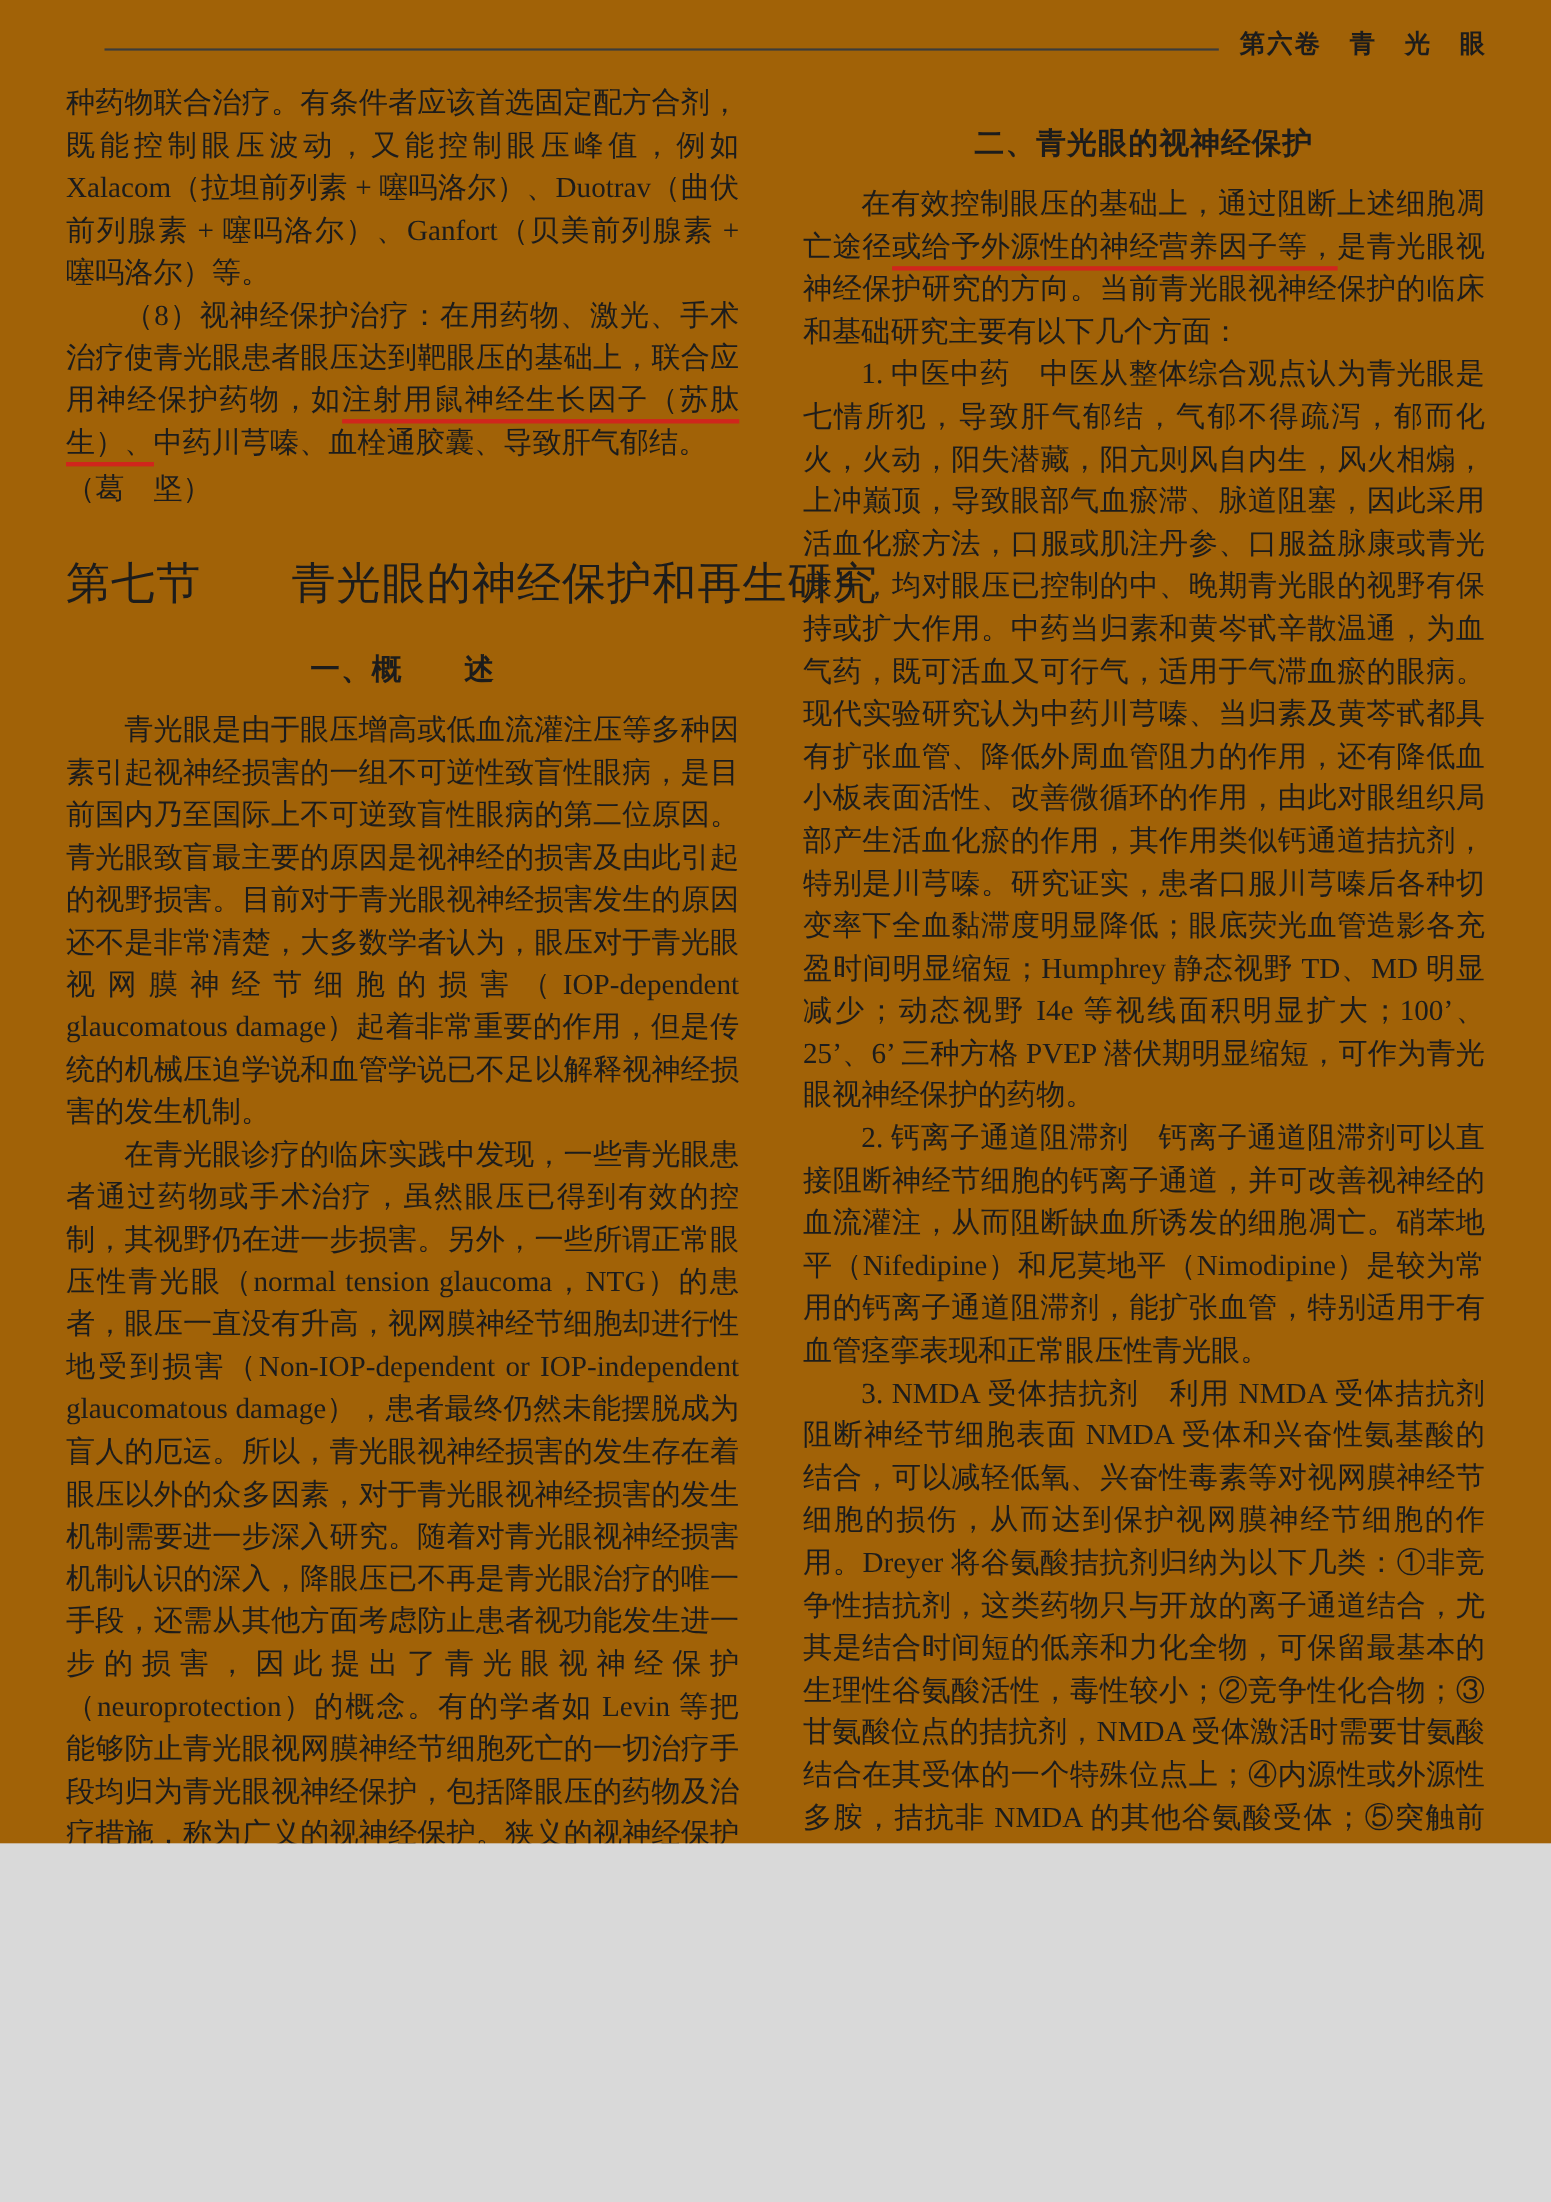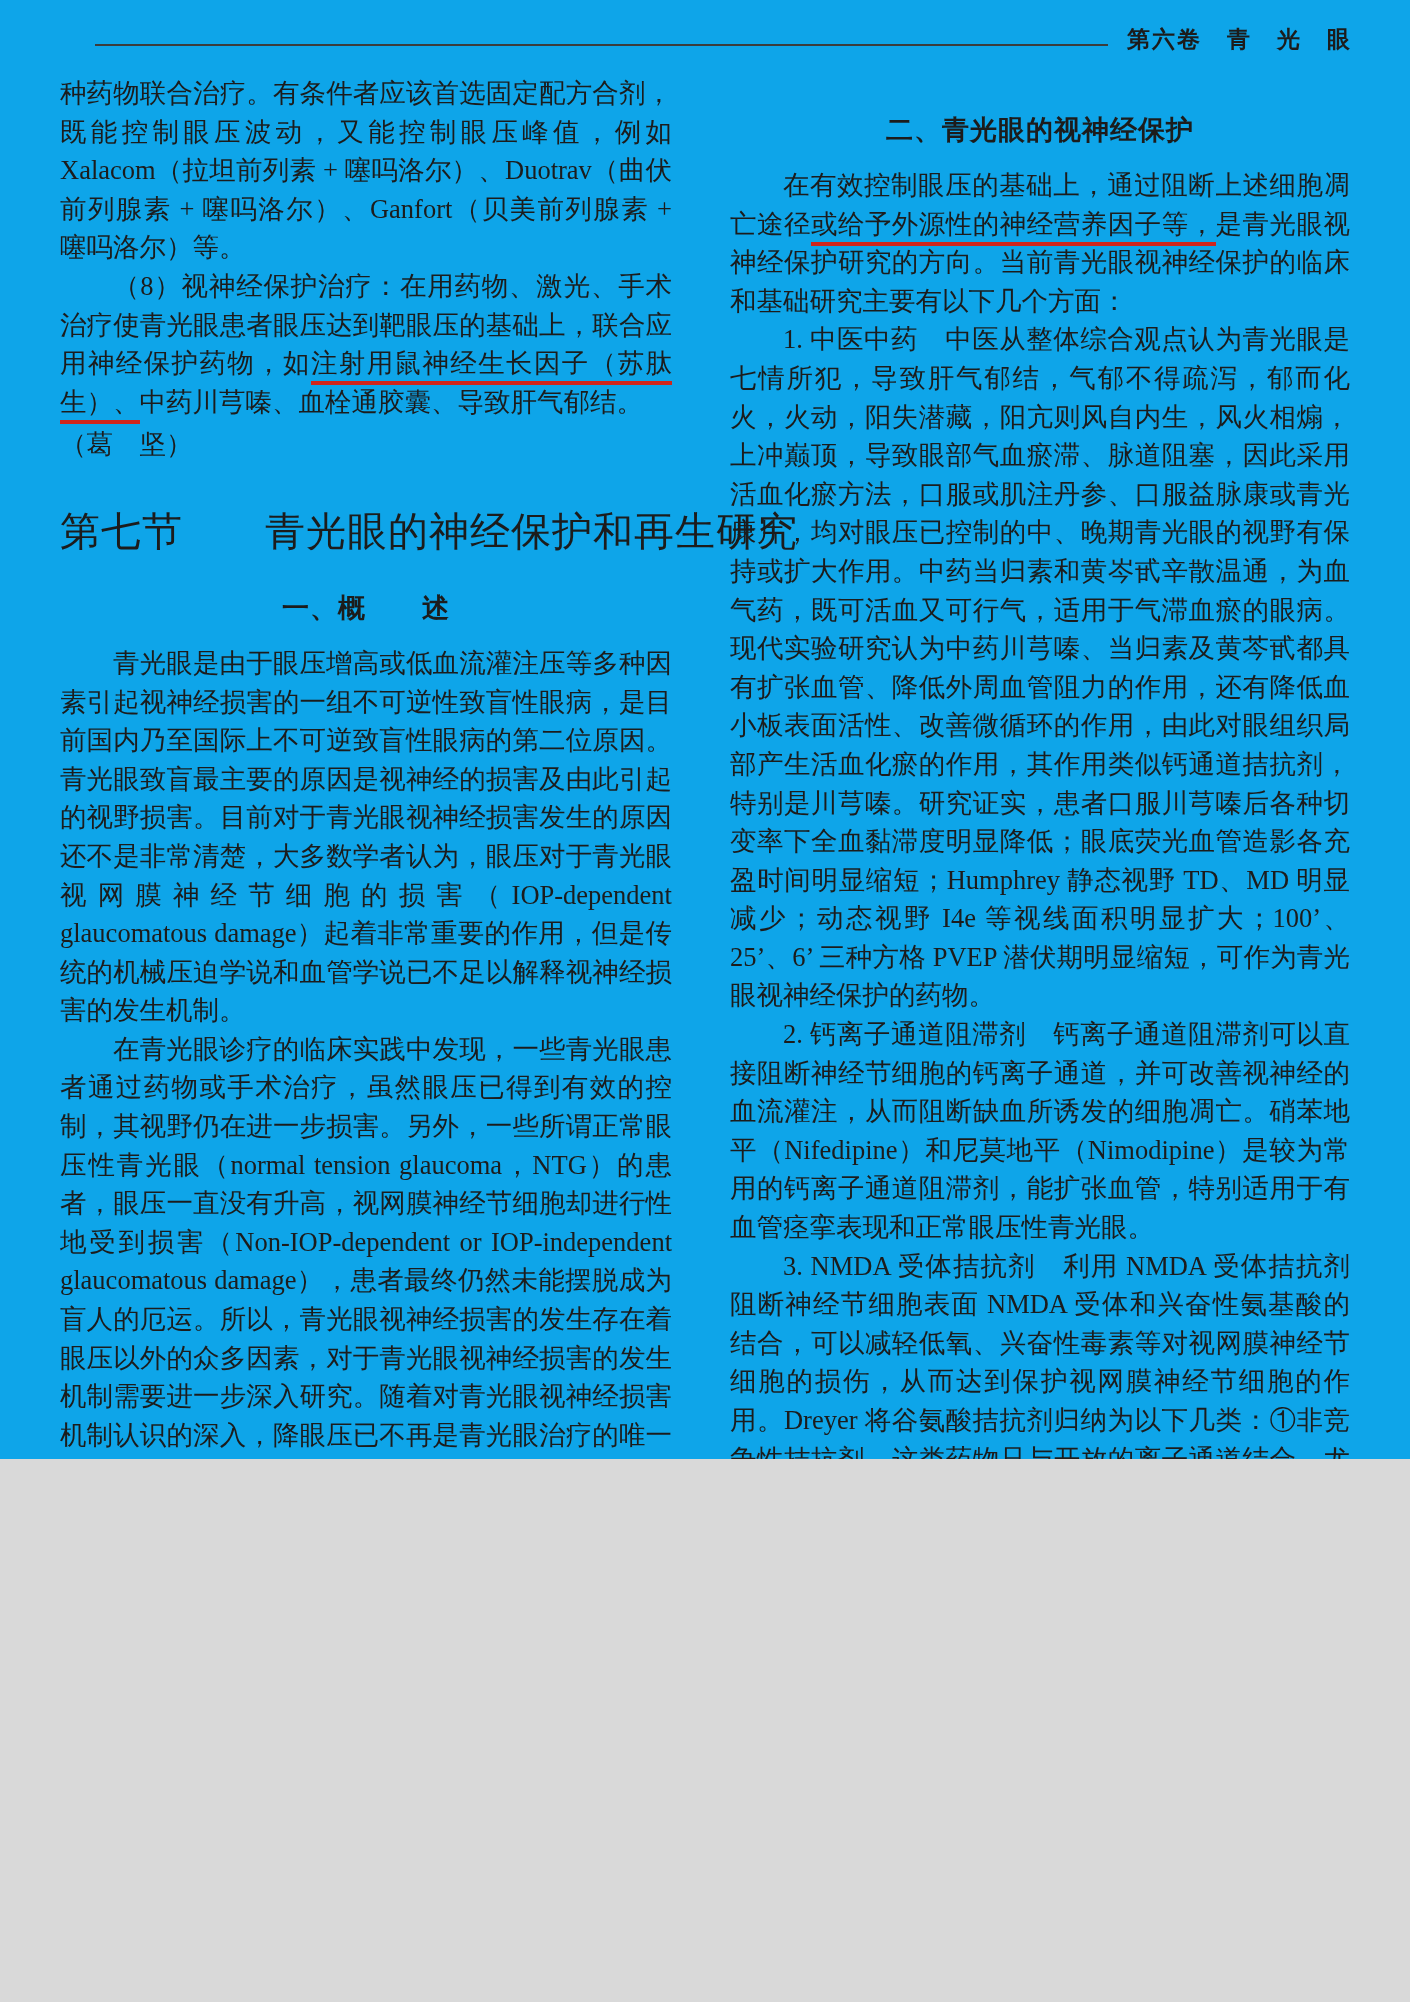--- a/index.html
+++ b/index.html
@@ -1,20 +1,20 @@
 <!DOCTYPE html>
 <html lang="zh"><head>
 <meta charset="utf-8">
 <style>
   html,body{margin:0;padding:0;background:#d9d9d9;}
   .page{
     position:relative;
-    width:1410px;height:1459px;
+    width:1410px;height:1676px;
     margin:0 auto;
-    background:#0ea5e9;
+    background:#a16207;
     color:#1c1c1c;
     font-family:"Liberation Serif","DejaVu Serif",serif;
     overflow:hidden;
   }
   .header-rule{
     position:absolute;left:95px;top:44px;width:1013px;height:2px;
     background:#3c3c3c;
   }
   .header-text{
     position:absolute;top:24px;right:58px;

